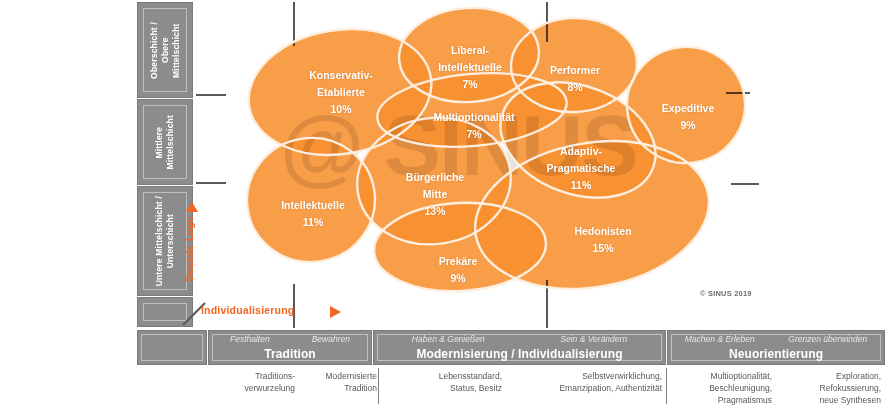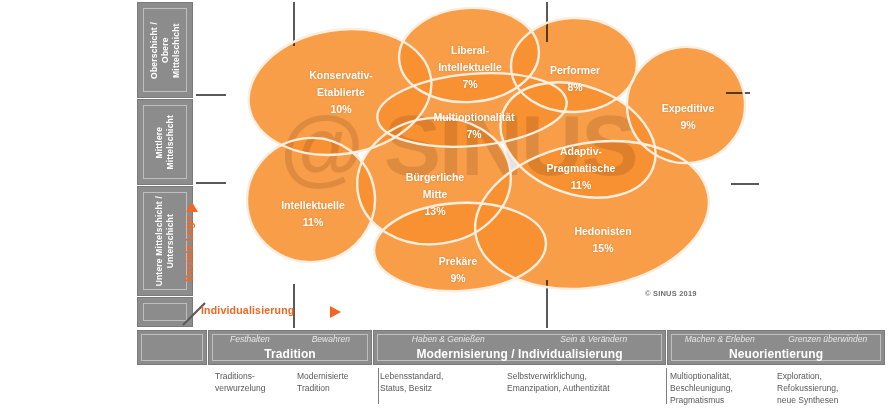--- a/index.html
+++ b/index.html
@@ -80,32 +80,32 @@
   .band-main{position:absolute;top:16px;width:100%;text-align:center;
       color:#ffffff;font-size:12px;font-weight:bold;letter-spacing:.1px;}
 
   .bc0{left:0px;width:70px;}
   .bc1{left:71px;width:164px;}
   .bc2{left:236px;width:293px;}
   .bc3{left:530px;width:218px;}
 
   
   .keys{position:absolute;left:137px;top:368px;width:748px;height:43px;}
-  .keycol{position:absolute;top:2px;text-align:left;
+  .keycol{position:absolute;top:2px;text-align:right;
       color:#595959;font-size:8.5px;line-height:12px;white-space:pre-line;}
   .keysep{position:absolute;top:0px;width:1px;height:36px;background:#808080;}
 
   .k0{left:78px;width:80px;}
   .k1{left:160px;width:80px;}
   .k2{left:243px;width:122px;}
   .k3{left:370px;width:155px;}
   .k4{left:533px;width:102px;}
   .k5{left:640px;width:104px;}
 
-  .copyright{position:absolute;left:645px;top:289px;
+  .copyright{position:absolute;left:700px;top:289px;
       color:#6e6e6e;font-size:7.5px;font-weight:bold;letter-spacing:.2px;}
 </style>
 </head>
 <body>
 
 <div id="stage">
 
   <div class="tick tick-v" style="left:293px;top:2px;height:44px;"></div>
   <div class="tick tick-v" style="left:546px;top:2px;height:40px;"></div>
   <div class="tick tick-h" style="left:196px;top:94px;width:30px;"></div>

